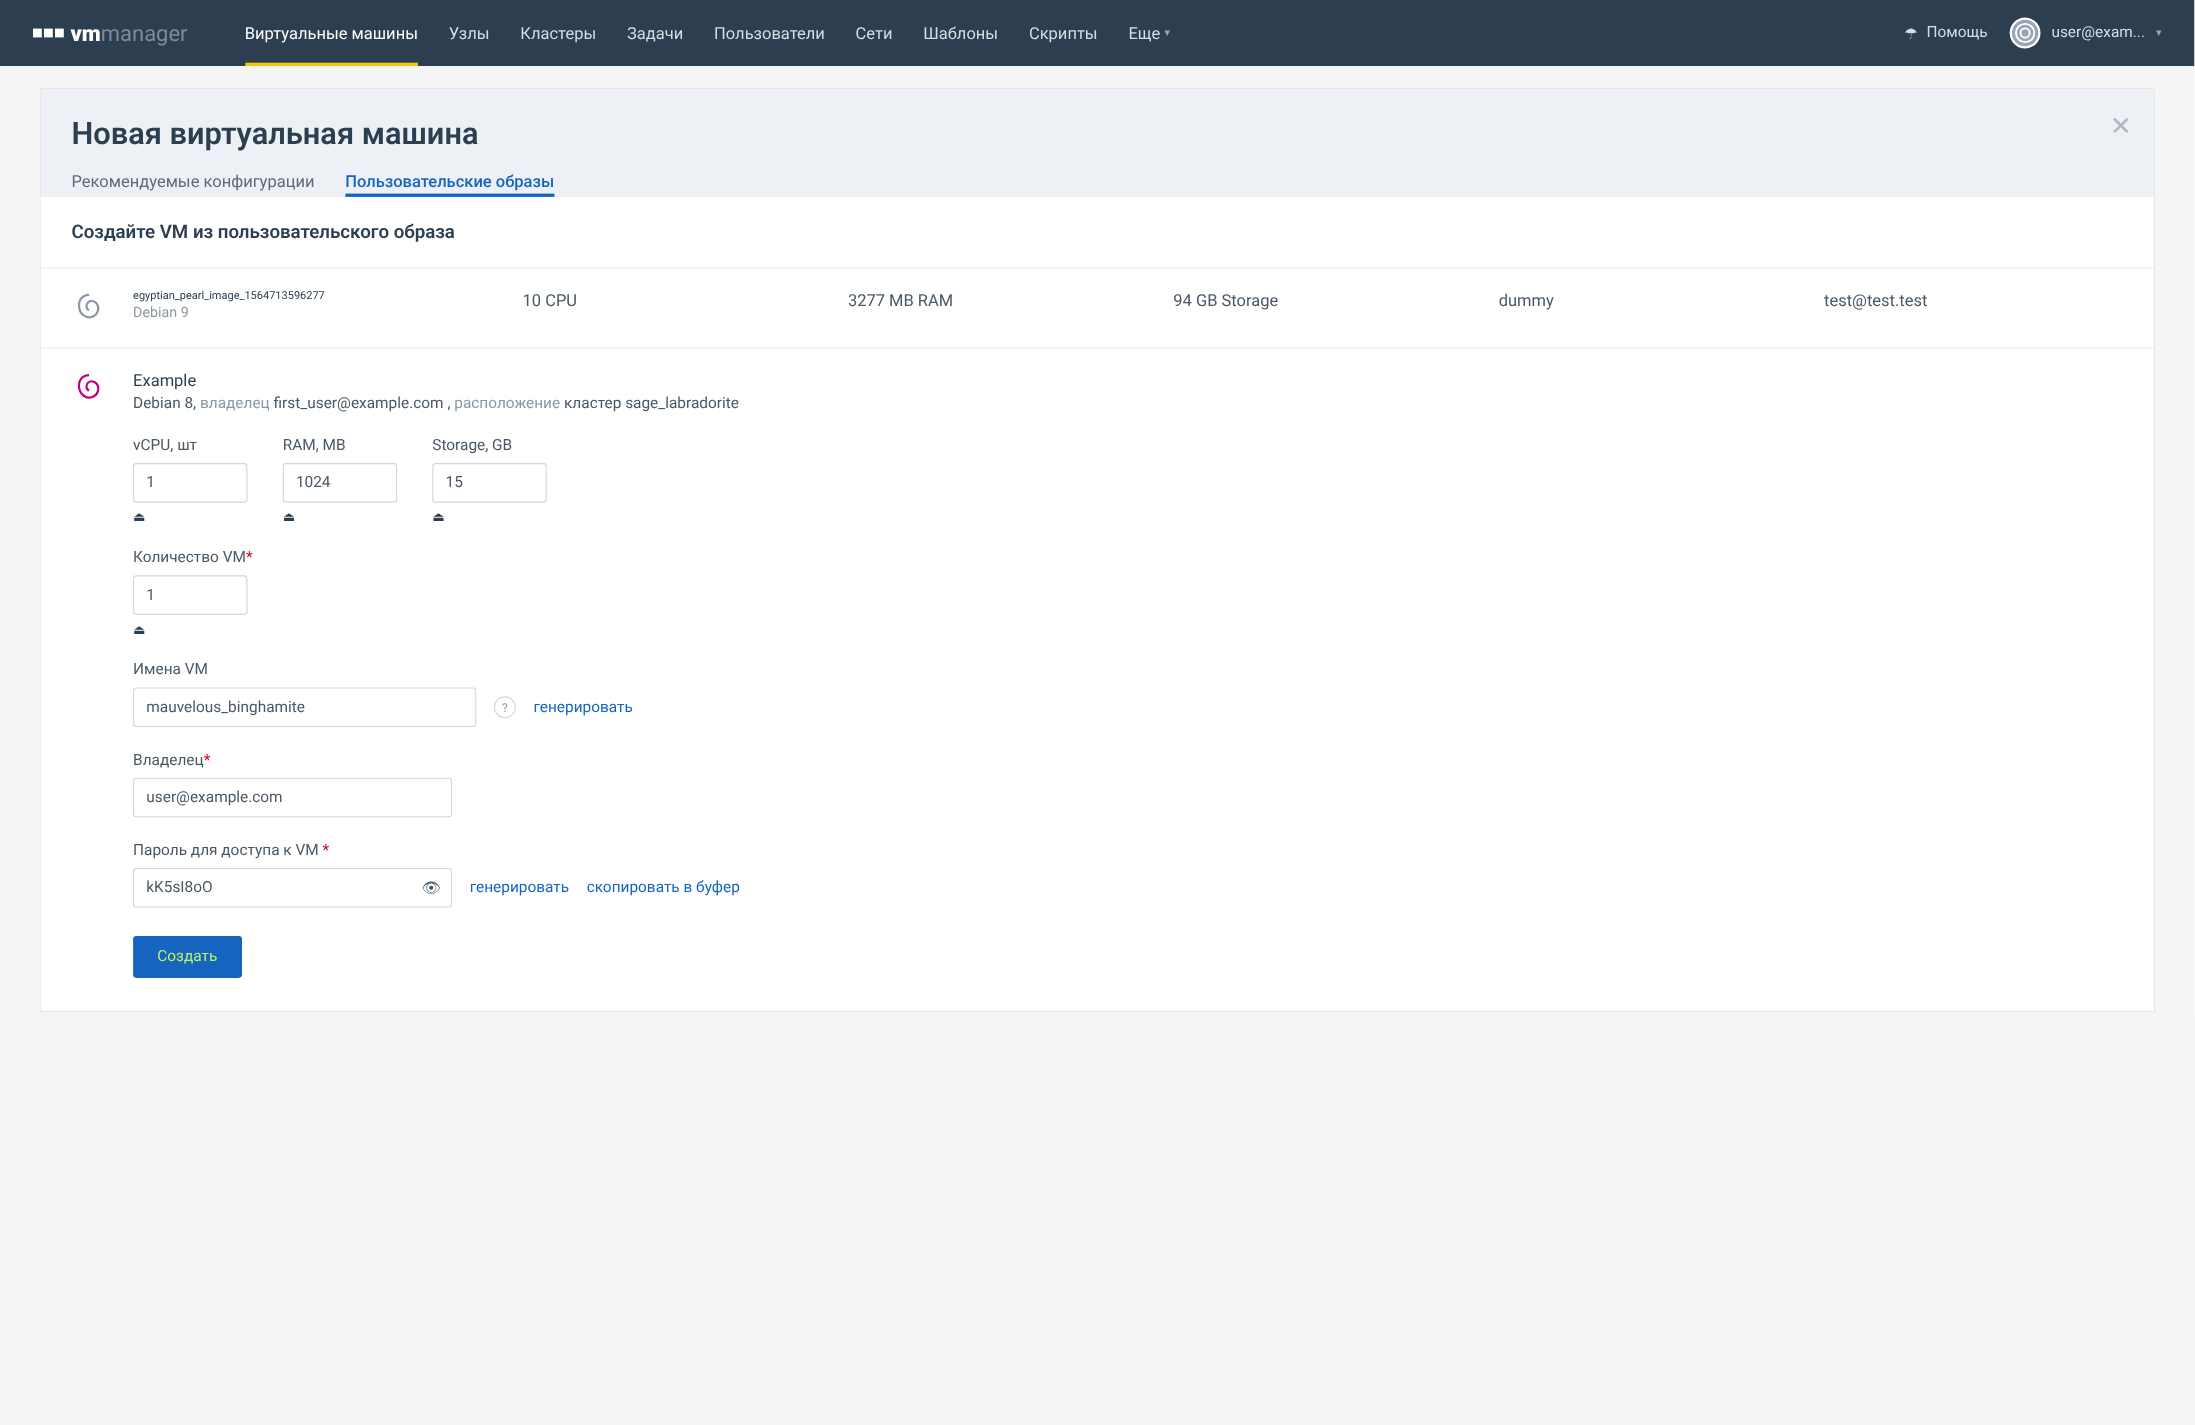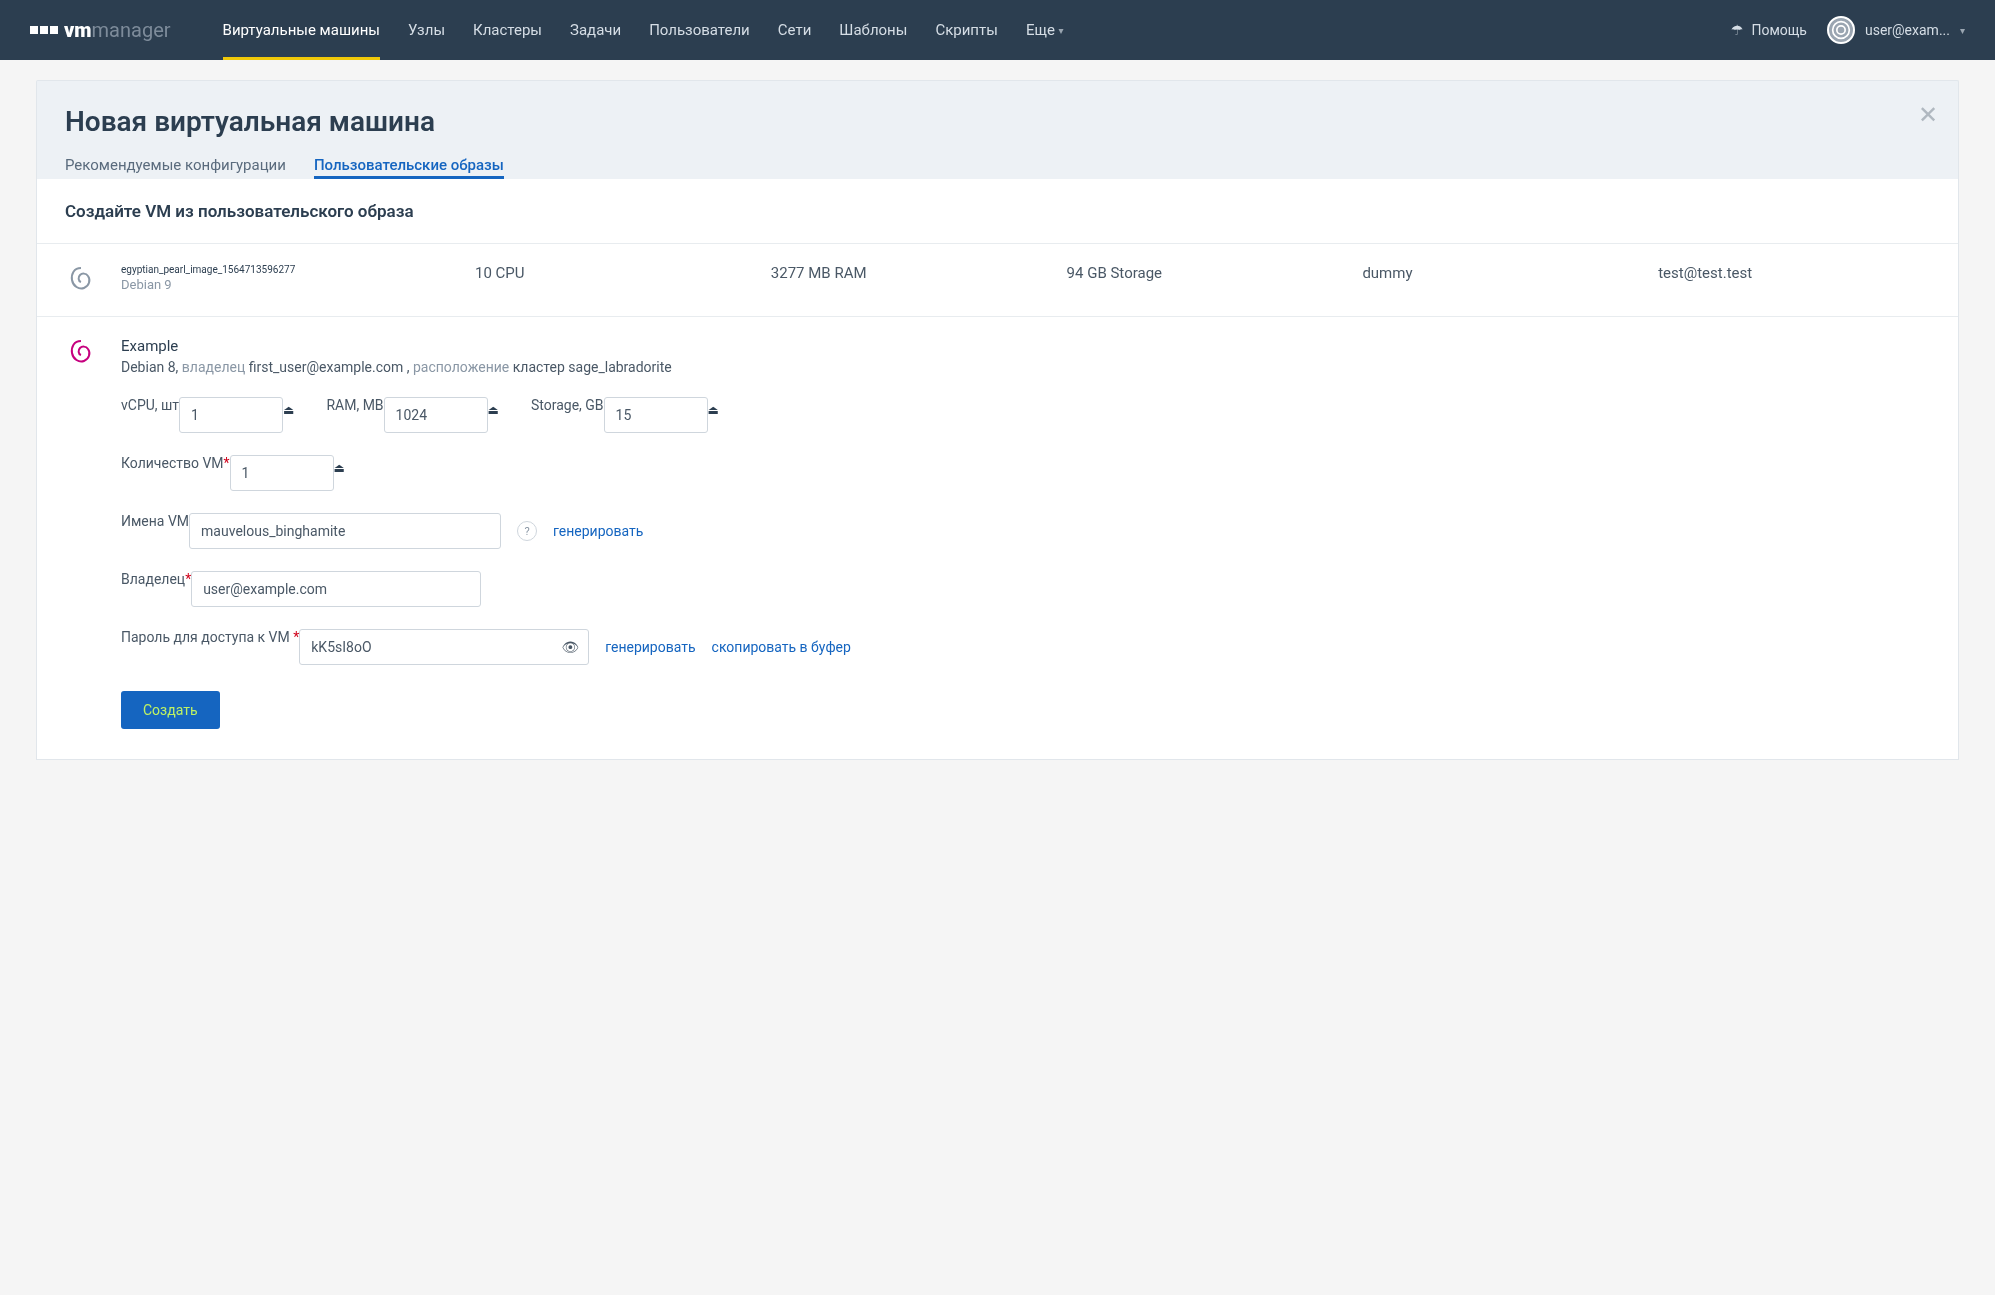--- a/index.html
+++ b/index.html
@@ -38,21 +38,21 @@
 .form-left{width:32px;flex-shrink:0}
 .form-body{flex:1}
 .meta-line{font-size:14px;color:#4a5866;margin-top:4px}
 .meta-line .muted{color:#8a97a5}
 .row{display:flex;gap:32px;margin-top:22px}
 .field-label{font-size:14px;color:#4a5866;margin-bottom:8px}
 .req{color:#d0021b}
 input.txt,select.sel{border:1px solid #cfd6dd;border-radius:3px;padding:9px 11px;font-size:14px;color:#4a5866;background:#fff}
 input.small{width:104px}
 .lock{display:inline-block;margin-top:6px;font-size:12px;color:#2c3e50}
-.field-group{display:flex;flex-direction:row}
+.field-group{display:flex;flex-direction:column}
 .namefield{width:312px}
 .inline-row{display:flex;align-items:center;gap:16px}
 .help-circ{width:20px;height:20px;border:1px solid #cfd6dd;border-radius:50%;display:inline-flex;align-items:center;justify-content:center;font-size:11px;color:#8a97a5}
 .link{color:#1565c0;cursor:pointer;font-size:14px}
 .sel{width:290px;appearance:none;background-image:linear-gradient(45deg,transparent 50%,#888 50%),linear-gradient(135deg,#888 50%,transparent 50%);background-position:right 14px center,right 9px center;background-size:5px 5px,5px 5px;background-repeat:no-repeat}
 .pwwrap{position:relative;width:290px}
 .pwwrap input{width:100%;padding-right:20px}
 .eye{position:absolute;right:10px;top:50%;transform:translateY(-50%);color:#4a5866;cursor:pointer}
 .btn-primary{background:#1565c0;color:#bef264;border:none;border-radius:3px;padding:11px 22px;font-size:14px;cursor:pointer;margin-top:26px}
 .svg-deb{fill:none;stroke:#c6007e;stroke-width:2}

